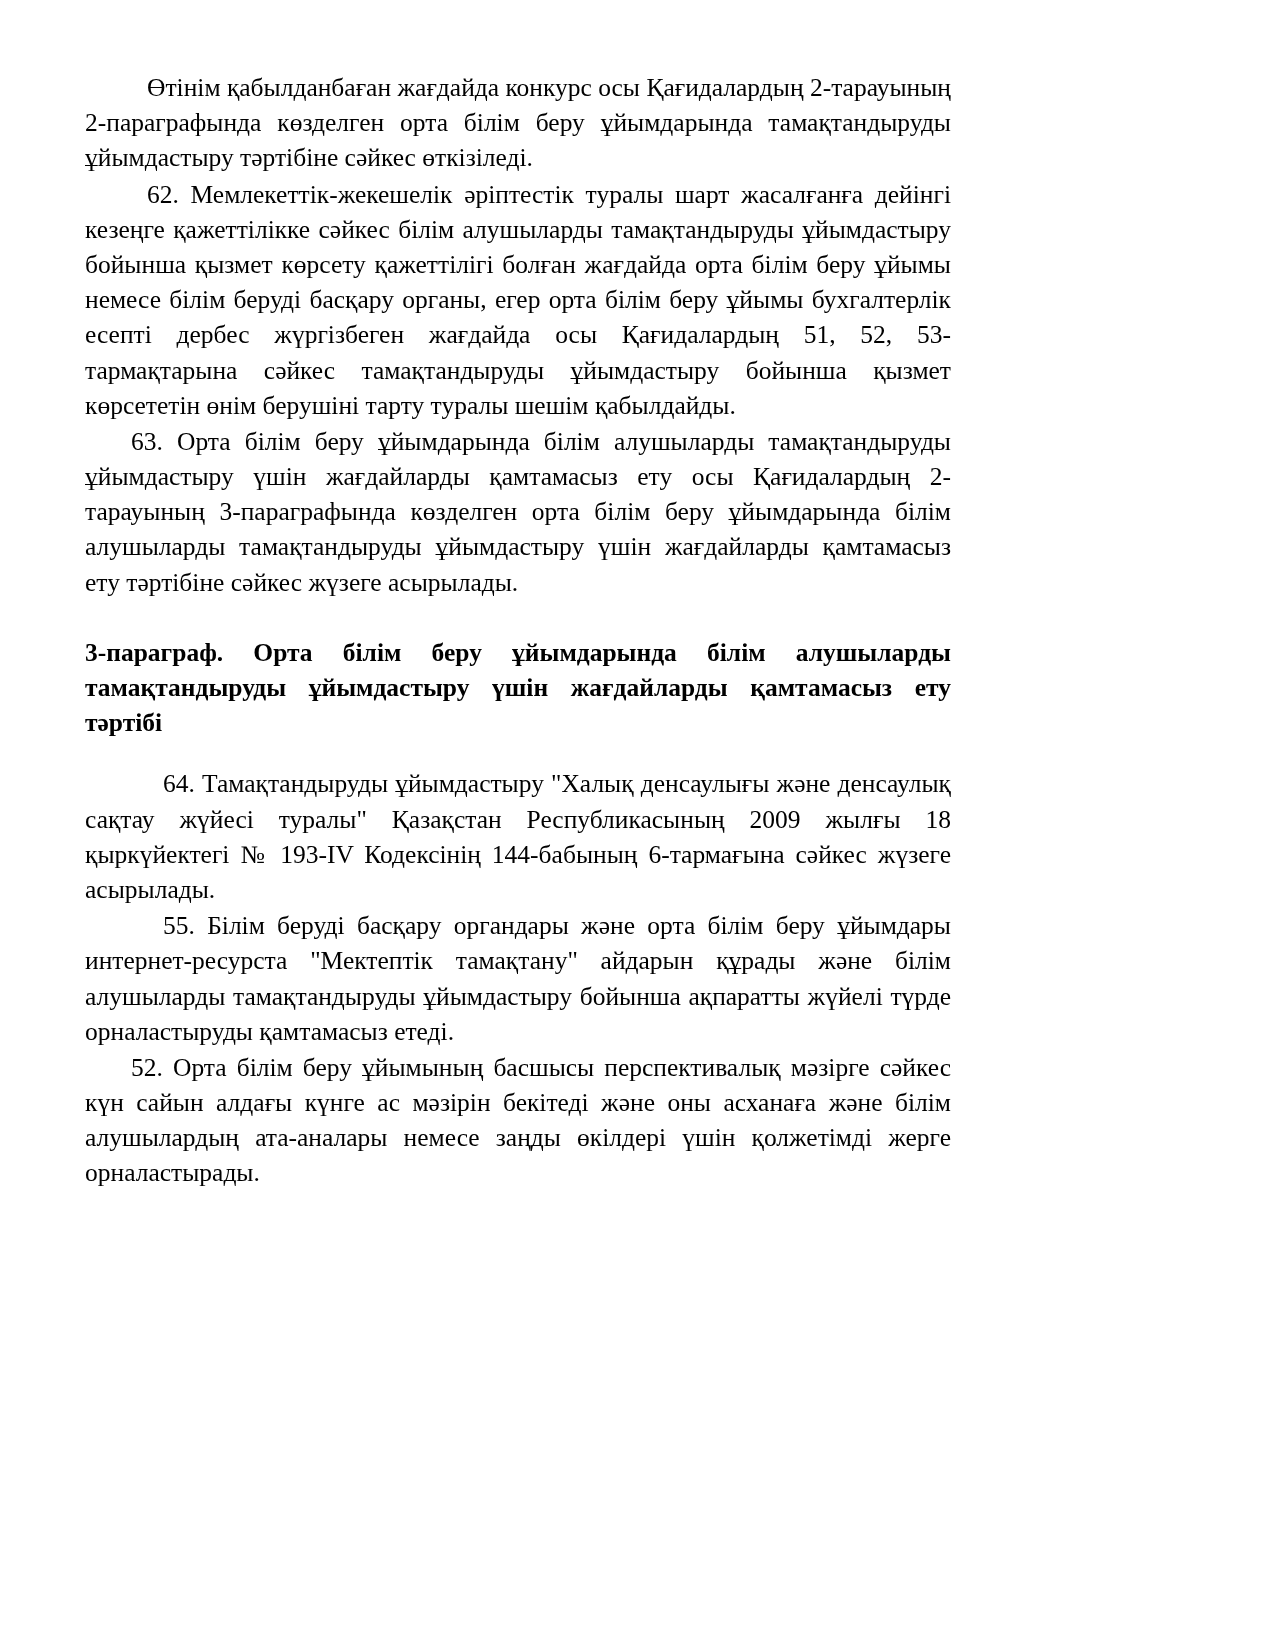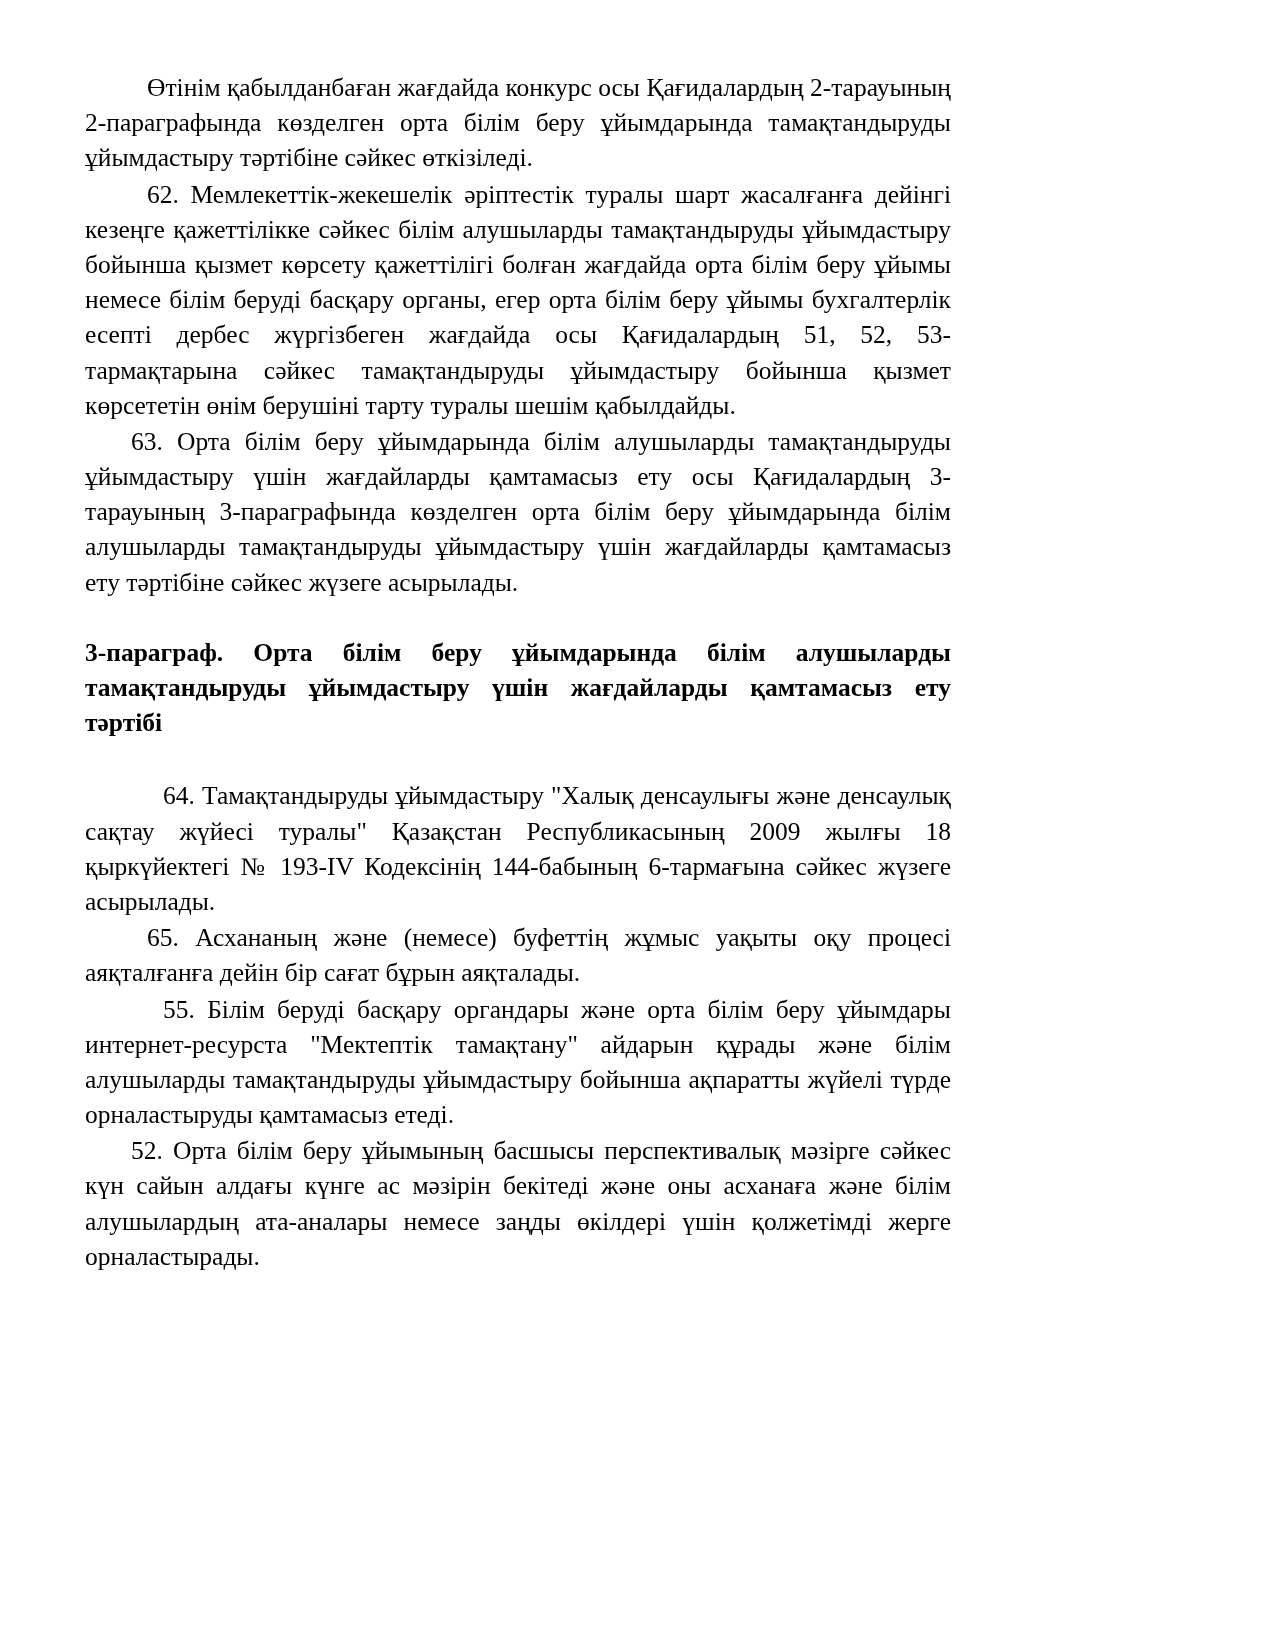--- a/index.html
+++ b/index.html
@@ -35,40 +35,39 @@
   }
   p.indent-narrow {
     text-indent: 46px;
   }
   h2.section-heading {
     font-size: 25.5px;
     font-weight: bold;
     line-height: 1.38;
     text-align: justify;
     text-justify: inter-word;
-    margin: 30px 0 38px 0;
+    margin: 30px 0 26px 0;
     text-indent: 0;
   }
   .spacer-before-heading {
     height: 4px;
   }
 </style>
 </head>
 <body>
 
 <div class="page">
   <div class="doc-body">
 
     <p>Өтінім қабылданбаған жағдайда конкурс осы Қағидалардың 2-тарауының 2-параграфында көзделген орта білім беру ұйымдарында тамақтандыруды ұйымдастыру тәртібіне сәйкес өткізіледі.</p>
     <p>62. Мемлекеттік-жекешелік әріптестік туралы шарт жасалғанға дейінгі кезеңге қажеттілікке сәйкес білім алушыларды тамақтандыруды ұйымдастыру бойынша қызмет көрсету қажеттілігі болған жағдайда орта білім беру ұйымы немесе білім беруді басқару органы, егер орта білім беру ұйымы бухгалтерлік есепті дербес жүргізбеген жағдайда осы Қағидалардың 51, 52, 53-тармақтарына сәйкес тамақтандыруды ұйымдастыру бойынша қызмет көрсететін өнім берушіні тарту туралы шешім қабылдайды.</p>
-    <p class="indent-narrow">63. Орта білім беру ұйымдарында білім алушыларды тамақтандыруды ұйымдастыру үшін жағдайларды қамтамасыз ету осы Қағидалардың 3-тарауының 3-параграфында көзделген орта білім беру ұйымдарында білім алушыларды тамақтандыруды ұйымдастыру үшін жағдайларды қамтамасыз ету тәртібіне сәйкес жүзеге асырылады.</p>
+    <p class="indent-narrow">63. Орта білім беру ұйымдарында білім алушыларды тамақтандыруды ұйымдастыру үшін жағдайларды қамтамасыз ету осы Қағидалардың 2-тарауының 3-параграфында көзделген орта білім беру ұйымдарында білім алушыларды тамақтандыруды ұйымдастыру үшін жағдайларды қамтамасыз ету тәртібіне сәйкес жүзеге асырылады.</p>
 
     <div class="spacer-before-heading"></div>
 
     <h2 class="section-heading">3-параграф. Орта білім беру ұйымдарында білім алушыларды тамақтандыруды ұйымдастыру үшін жағдайларды қамтамасыз ету тәртібі</h2>
 
     <p class="indent-wide">64. Тамақтандыруды ұйымдастыру "Халық денсаулығы және денсаулық сақтау жүйесі туралы" Қазақстан Республикасының 2009 жылғы 18 қыркүйектегі № 193-IV Кодексінің 144-бабының 6-тармағына сәйкес жүзеге асырылады.</p>
-    <p>65. Асхананың және (немесе) буфеттің жұмыс уақыты оқу процесі аяқталғанға дейін бір сағат бұрын аяқталады.</p>
     <p class="indent-wide">55. Білім беруді басқару органдары және орта білім беру ұйымдары интернет-ресурста "Мектептік тамақтану" айдарын құрады және білім алушыларды тамақтандыруды ұйымдастыру бойынша ақпаратты жүйелі түрде орналастыруды қамтамасыз етеді.</p>
     <p class="indent-narrow">52. Орта білім беру ұйымының басшысы перспективалық мәзірге сәйкес күн сайын алдағы күнге ас мәзірін бекітеді және оны асханаға және білім алушылардың ата-аналары немесе заңды өкілдері үшін қолжетімді жерге орналастырады.</p>
 
   </div>
 </div>
 
 </body></html>

